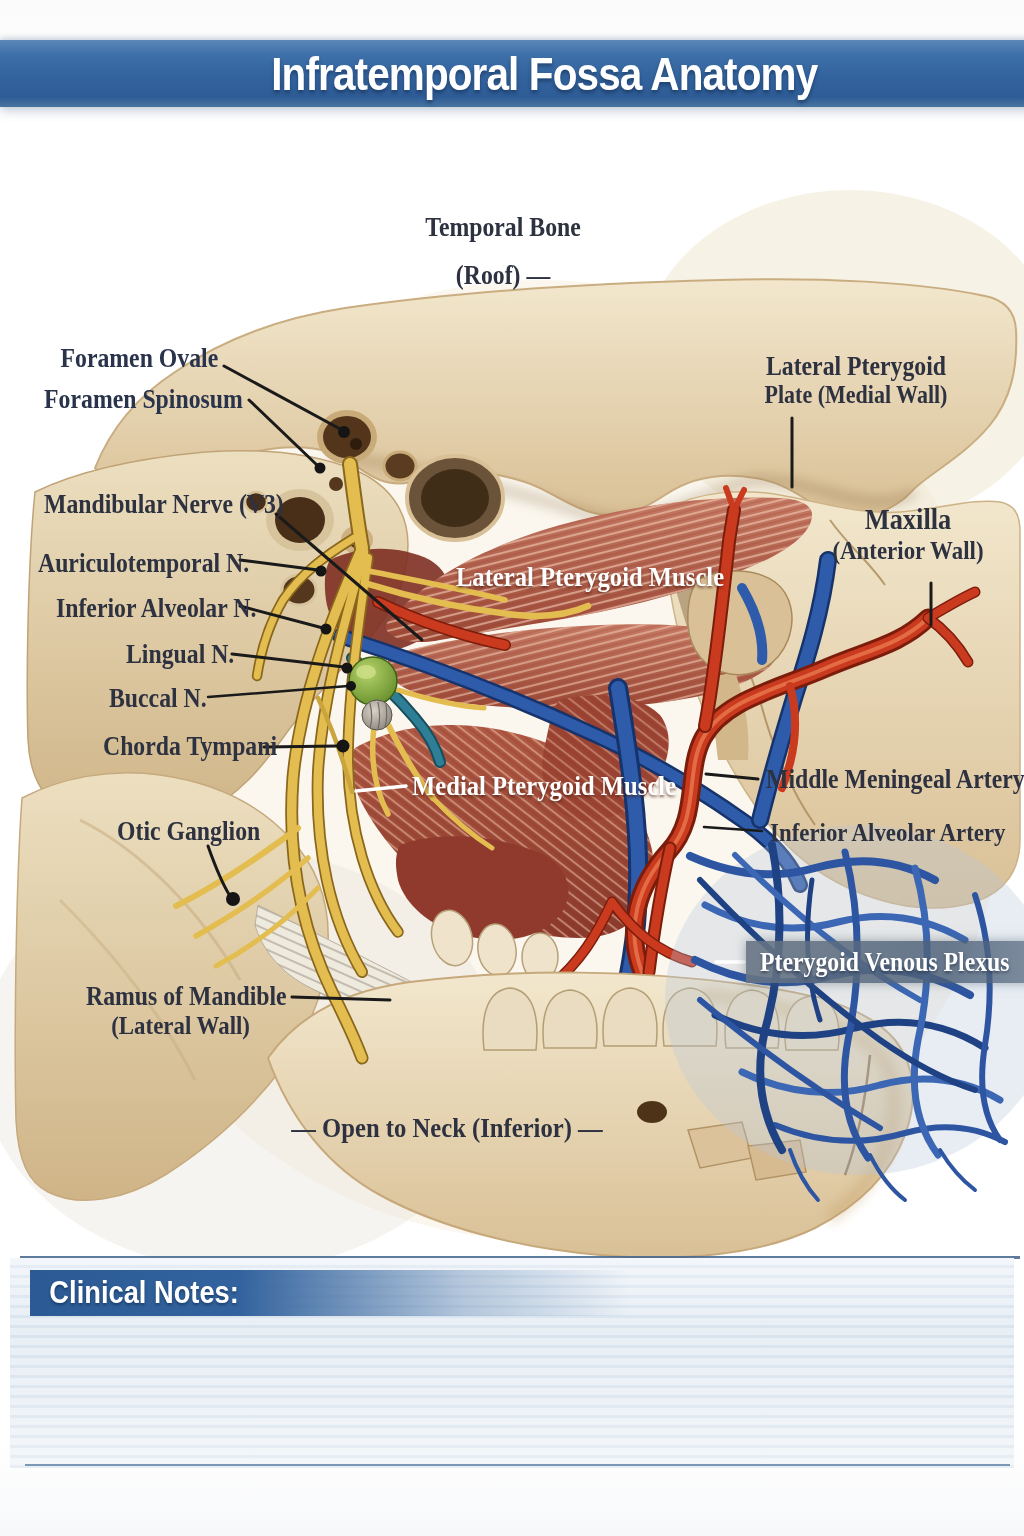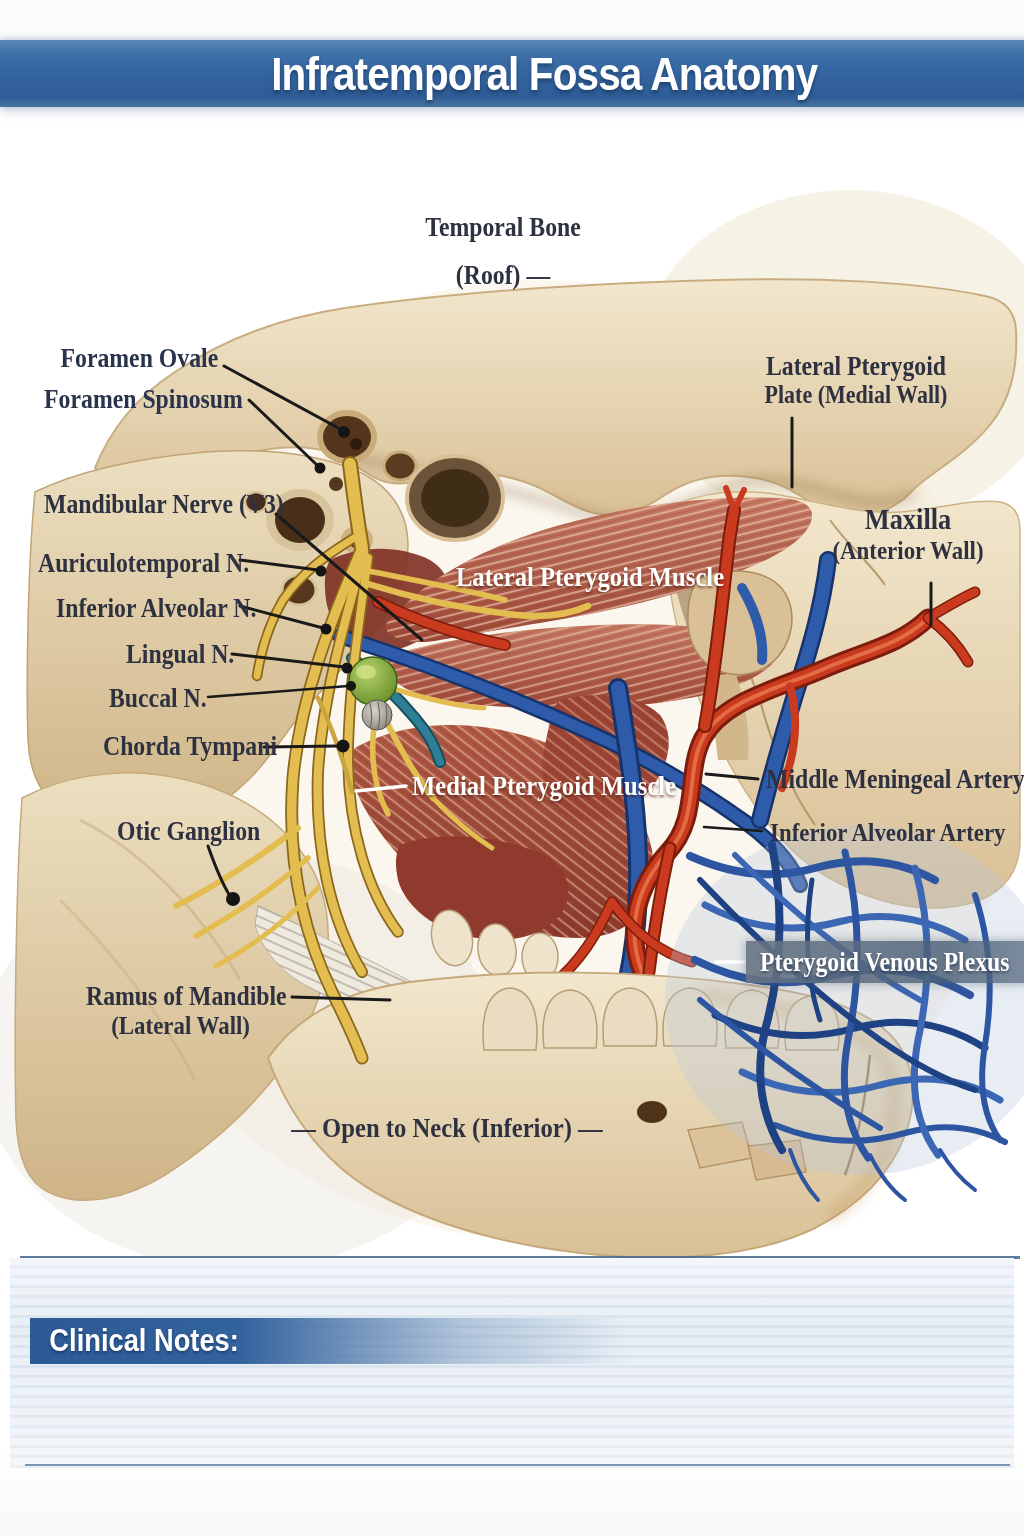--- a/index.html
+++ b/index.html
@@ -56,21 +56,21 @@
   
   .notes-panel{position:absolute;left:10px;top:1258px;width:1004px;height:210px;
      background:linear-gradient(180deg,#eef3f9 0%,#dde7f0 35%,#e6edf4 70%,#eff4f8 100%);}
   .notes-panel .streaks{position:absolute;inset:0;
      background:repeating-linear-gradient(180deg,rgba(255,255,255,.55) 0 7px,rgba(180,198,216,.22) 7px 10px);
      opacity:.55;}
   .notes-topline{position:absolute;left:20px;top:1256px;width:1000px;height:3px;background:#42648c;opacity:.85;}
   .notes-bottomline{position:absolute;left:25px;top:1464px;width:985px;height:2px;background:#5d7fa5;opacity:.8;}
   .notes-header{position:absolute;left:30px;top:1270px;width:600px;height:46px;
      background:linear-gradient(90deg,#2b5a94 0%,#33639e 35%,rgba(110,145,185,.45) 72%,rgba(200,215,230,0) 100%);
-     display:flex;align-items:center;margin-top:48px;}
+     display:flex;align-items:center;}
   .notes-header span{color:#ffffff;font-family:"Liberation Sans",sans-serif;font-weight:700;font-size:31px;
      transform:scaleX(.88);transform-origin:left center;padding-left:22px;text-shadow:0 2px 3px rgba(10,30,60,.5);}
   .notes-list{position:absolute;left:0;top:1322px;width:1004px;list-style:none;margin:0;padding:0;}
   .notes-list li{position:relative;height:47px;display:flex;align-items:center;}
   .notes-list .dot{width:13px;height:13px;border-radius:50%;background:#27497e;margin-left:62px;margin-right:17px;flex:0 0 auto;}
   .notes-list .txt{color:#20345c;font-family:"Liberation Sans",sans-serif;font-weight:700;font-size:28px;
      transform:scaleX(.88);transform-origin:left center;white-space:nowrap;}
 </style>
 </head>
 <body>

